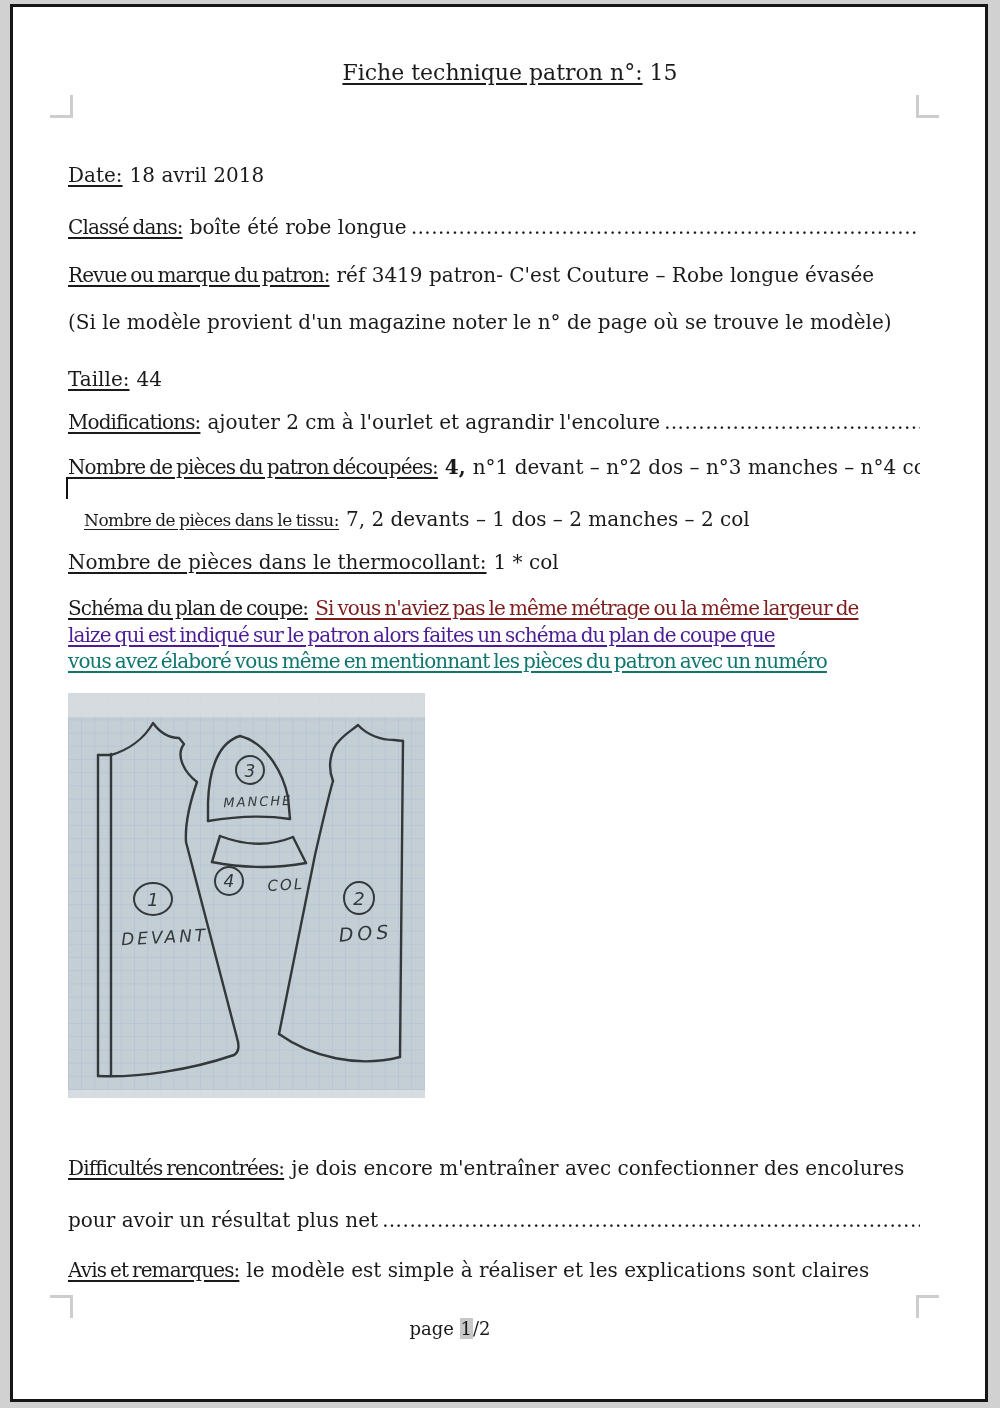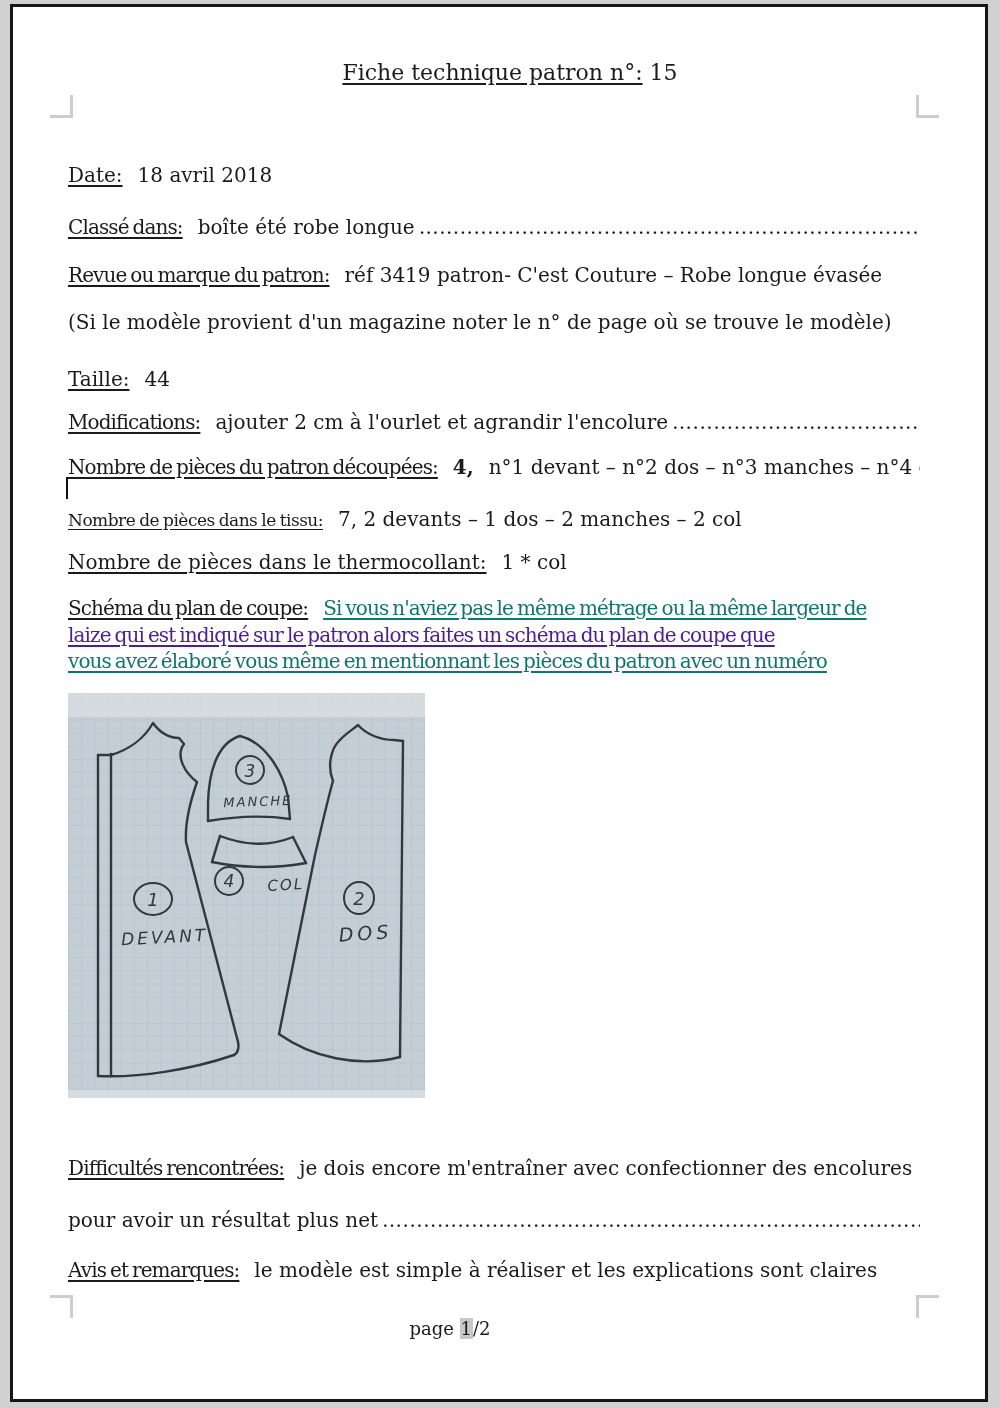--- a/index.html
+++ b/index.html
@@ -14,22 +14,22 @@
     position:absolute;left:10px;top:4px;width:972px;height:1392px;
     background:#ffffff;border:3px solid #161616;
   }
   .content{position:absolute;inset:0;}
   .ln{
     position:absolute;left:68px;max-width:852px;overflow:hidden;
     white-space:nowrap;font-size:20px;line-height:26px;
   }
   .u{text-decoration:underline;text-underline-offset:3px;}
   .cond{letter-spacing:-0.9px;word-spacing:-1.5px;}
-  .xcond{font-size:17px;letter-spacing:-0.5px;word-spacing:-1px;}
-  .val{margin-left:15px;}
+  .xcond{font-size:17px;letter-spacing:-0.5px;word-spacing:-1px;margin-left:16px;}
+  .val{margin-left:7px;}
   .dots{margin-left:4px;letter-spacing:0.5px;}
   .red{color:#991414;text-decoration:underline;text-underline-offset:3px;}
   .bold{font-weight:bold;}
   .title-line{
     position:absolute;left:0;top:60px;width:1000px;text-align:center;
     font-size:22px;
     padding-left:10px;
   }
   .footer-line{
     position:absolute;left:0;top:1318px;width:900px;text-align:center;
@@ -92,21 +92,21 @@
 
   <div class="ln" style="top:506px">
     <span class="u xcond">Nombre de pièces dans le tissu:</span><span class="val">7, 2 devants – 1 dos – 2 manches – 2 col</span>
   </div>
 
   <div class="ln" style="top:549px">
     <span class="u">Nombre de pièces dans le thermocollant:</span><span class="val">1 * col</span>
   </div>
 
   <div class="ln" style="top:595px">
-    <span class="u cond">Schéma du plan de coupe:</span><span class="val red cond" style="color: #0f766e; text-decoration: underline;">Si vous n'aviez pas le même métrage ou la même largeur de</span>
+    <span class="u cond">Schéma du plan de coupe:</span><span class="val red cond" style="color: #7f1d1d; text-decoration: underline;">Si vous n'aviez pas le même métrage ou la même largeur de</span>
   </div>
   <div class="ln" style="top:622px">
     <span class="red cond" style="color: #4c1d95;">laize qui est indiqué sur le patron alors faites un schéma du plan de coupe que</span>
   </div>
   <div class="ln" style="top:648px">
     <span class="red cond" style="color: #0f766e; text-decoration: underline;">vous avez élaboré vous même en mentionnant les pièces du patron avec un numéro</span>
   </div>
 
   <svg class="photo" viewBox="0 0 357 405">
     <defs>

